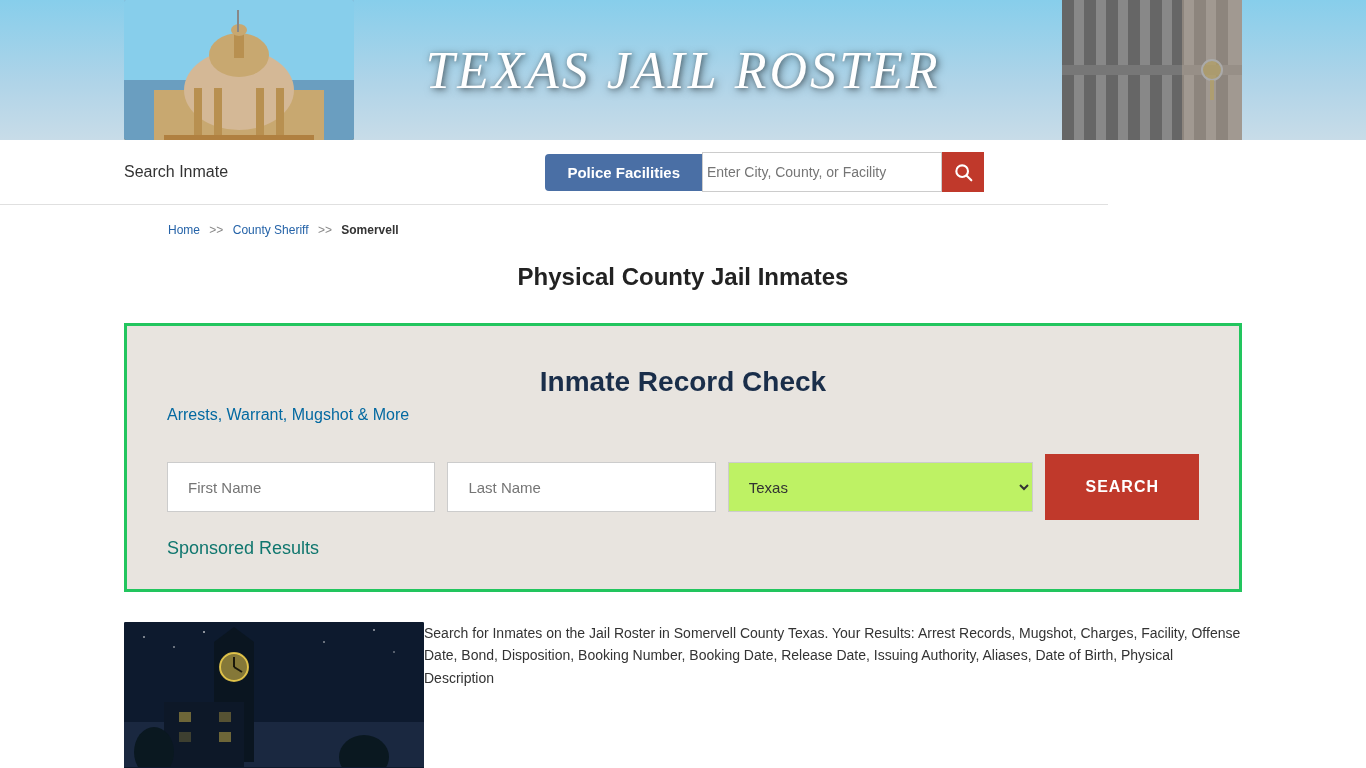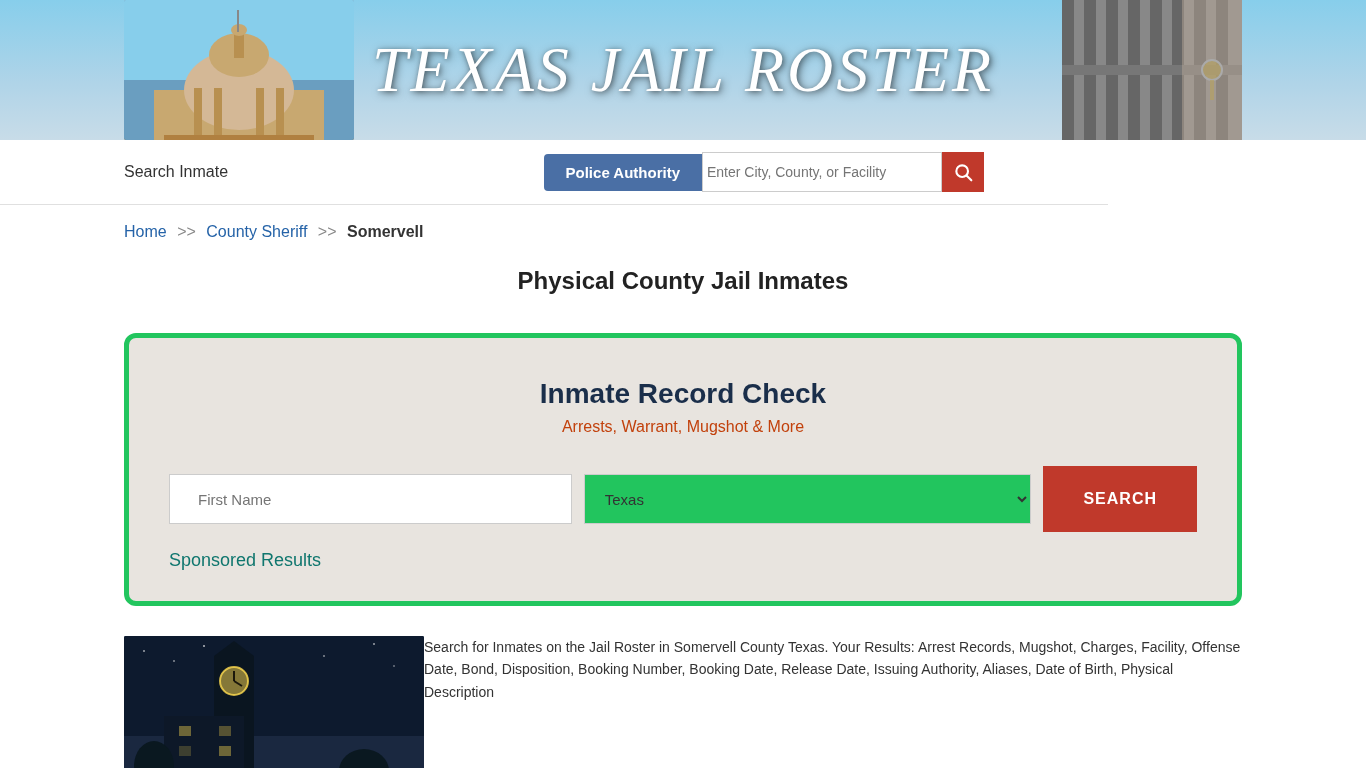--- a/index.html
+++ b/index.html
@@ -49,21 +49,21 @@
       height: 25px;
       background: #c8a870;
     }
     .sky-bg {
       position: absolute;
       top: 0; left: 0; right: 0; bottom: 0;
       background: linear-gradient(180deg, #87CEEB 0%, #b0d4e8 60%, #c8dce8 100%);
     }
     .header-title {
       font-family: Georgia, serif;
-      font-size: 64px;
+      font-size: 52px;
       color: #fff;
       text-shadow: 2px 2px 8px rgba(0,0,0,0.5), 1px 1px 4px rgba(0,0,0,0.3);
       letter-spacing: 3px;
       text-transform: uppercase;
       z-index: 10;
       position: relative;
     }
     .header-title span {
       font-style: italic;
       font-weight: normal;
@@ -123,22 +123,23 @@
       display: flex;
       align-items: center;
       justify-content: center;
       color: #fff;
       font-size: 18px;
     }
 
     
     .breadcrumb {
       padding: 18px 124px 8px;
-      font-size: 16px;
+      font-size: 12px;
       color: #555;
+      margin-left: 44px;
     }
     .breadcrumb a {
       color: #2563a8;
       text-decoration: none;
     }
     .breadcrumb .sep { margin: 0 6px; color: #888; }
     .breadcrumb .current { font-weight: bold; color: #333; }
 
     
     .page-title-section {
@@ -146,60 +147,60 @@
       padding: 18px 0 10px;
     }
     .page-title-section h1 {
       font-size: 24px;
       font-weight: bold;
       color: #222;
     }
 
     
     .record-check-box {
-      margin: 28px 124px 20px;
+      margin: 22px 124px 20px;
       background: #e8e4df;
-      border: 5px solid #22c55e;
-      border-radius: 12px;
+      border: 3px solid #22c55e;
+      border-radius: 0;
       padding: 40px 40px 30px;
     }
     .record-check-box h2 {
       text-align: center;
       font-size: 28px;
       font-weight: bold;
       color: #1a2e4a;
       margin-bottom: 8px;
     }
     .record-check-box .subtitle {
-      text-align: center;
+      text-align: left;
       font-size: 16px;
-      color: #c2410c;
+      color: #0369a1;
       margin-bottom: 30px;
     }
     .search-form {
       display: flex;
       gap: 12px;
       align-items: center;
     }
     .form-input {
       flex: 1;
-      padding: 12px 28px;
+      padding: 12px 20px;
       font-size: 15px;
       border: 1px solid #ccc;
       background: #fff;
       color: #aaa;
       height: 50px;
       outline: none;
     }
     .form-select {
       flex: 1.2;
       padding: 8px 16px;
       font-size: 15px;
       border: 1px solid #ccc;
-      background: #22c55e;
+      background: #bef264;
       color: #333;
       height: 50px;
       outline: none;
       appearance: auto;
     }
     .search-btn {
       background: #c0392b;
       color: #fff;
       border: none;
       padding: 0 40px;
@@ -302,21 +303,21 @@
 
       <circle cx="150" cy="70" r="10" fill="rgba(180,160,100,0.7)" stroke="#aaa" stroke-width="2"></circle>
       <rect x="148" y="80" width="4" height="20" fill="rgba(180,160,100,0.7)"></rect>
     </svg>
   </div>
 </div>
 
 <div class="nav-bar">
   <div class="nav-left">Search Inmate</div>
   <div class="nav-right">
-    <button class="nav-btn nav-btn-police">Police Authority</button>
+    <button class="nav-btn nav-btn-police">Police Facilities</button>
     <input class="search-facility-input" type="text" placeholder="Enter City, County, or Facility" style="">
     <button class="search-facility-btn">
       <svg class="search-icon-svg" viewBox="0 0 24 24" fill="none" stroke="white" stroke-width="2.5" stroke-linecap="round" stroke-linejoin="round">
         <circle cx="11" cy="11" r="7"></circle>
         <line x1="16.5" y1="16.5" x2="22" y2="22"></line>
       </svg>
     </button>
   </div>
 </div>
 
@@ -330,20 +331,21 @@
 
 <div class="page-title-section">
   <h1>Physical County Jail Inmates</h1>
 </div>
 
 <div class="record-check-box">
   <h2>Inmate Record Check</h2>
   <p class="subtitle">Arrests, Warrant, Mugshot &amp; More</p>
   <div class="search-form">
     <input class="form-input" type="text" placeholder="First Name" style="">
+    <input class="form-input" type="text" placeholder="Last Name" style="">
     <select class="form-select" id="state-select">
     <option value="Alabama">Alabama</option><option value="Alaska">Alaska</option><option value="Arizona">Arizona</option><option value="Arkansas">Arkansas</option><option value="California">California</option><option value="Colorado">Colorado</option><option value="Connecticut">Connecticut</option><option value="Delaware">Delaware</option><option value="Florida">Florida</option><option value="Georgia">Georgia</option><option value="Hawaii">Hawaii</option><option value="Idaho">Idaho</option><option value="Illinois">Illinois</option><option value="Indiana">Indiana</option><option value="Iowa">Iowa</option><option value="Kansas">Kansas</option><option value="Kentucky">Kentucky</option><option value="Louisiana">Louisiana</option><option value="Maine">Maine</option><option value="Maryland">Maryland</option><option value="Massachusetts">Massachusetts</option><option value="Michigan">Michigan</option><option value="Minnesota">Minnesota</option><option value="Mississippi">Mississippi</option><option value="Missouri">Missouri</option><option value="Montana">Montana</option><option value="Nebraska">Nebraska</option><option value="Nevada">Nevada</option><option value="New Hampshire">New Hampshire</option><option value="New Jersey">New Jersey</option><option value="New Mexico">New Mexico</option><option value="New York">New York</option><option value="North Carolina">North Carolina</option><option value="North Dakota">North Dakota</option><option value="Ohio">Ohio</option><option value="Oklahoma">Oklahoma</option><option value="Oregon">Oregon</option><option value="Pennsylvania">Pennsylvania</option><option value="Rhode Island">Rhode Island</option><option value="South Carolina">South Carolina</option><option value="South Dakota">South Dakota</option><option value="Tennessee">Tennessee</option><option value="Texas" selected="">Texas</option><option value="Utah">Utah</option><option value="Vermont">Vermont</option><option value="Virginia">Virginia</option><option value="Washington">Washington</option><option value="West Virginia">West Virginia</option><option value="Wisconsin">Wisconsin</option><option value="Wyoming">Wyoming</option></select>
     <button class="search-btn">SEARCH</button>
   </div>
   <div class="sponsored-results">Sponsored Results</div>
 </div>
 
 <div class="bottom-section">
   <div class="bottom-img">
     <svg width="300" height="160">

